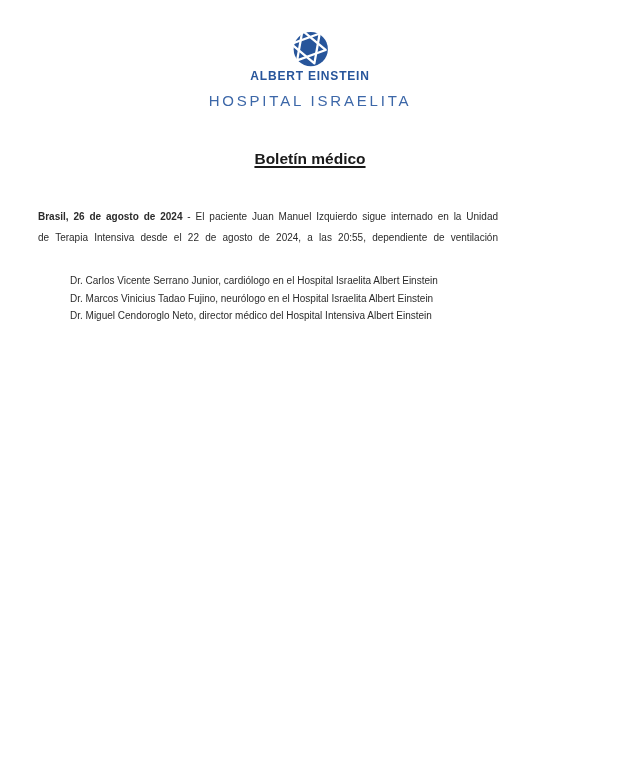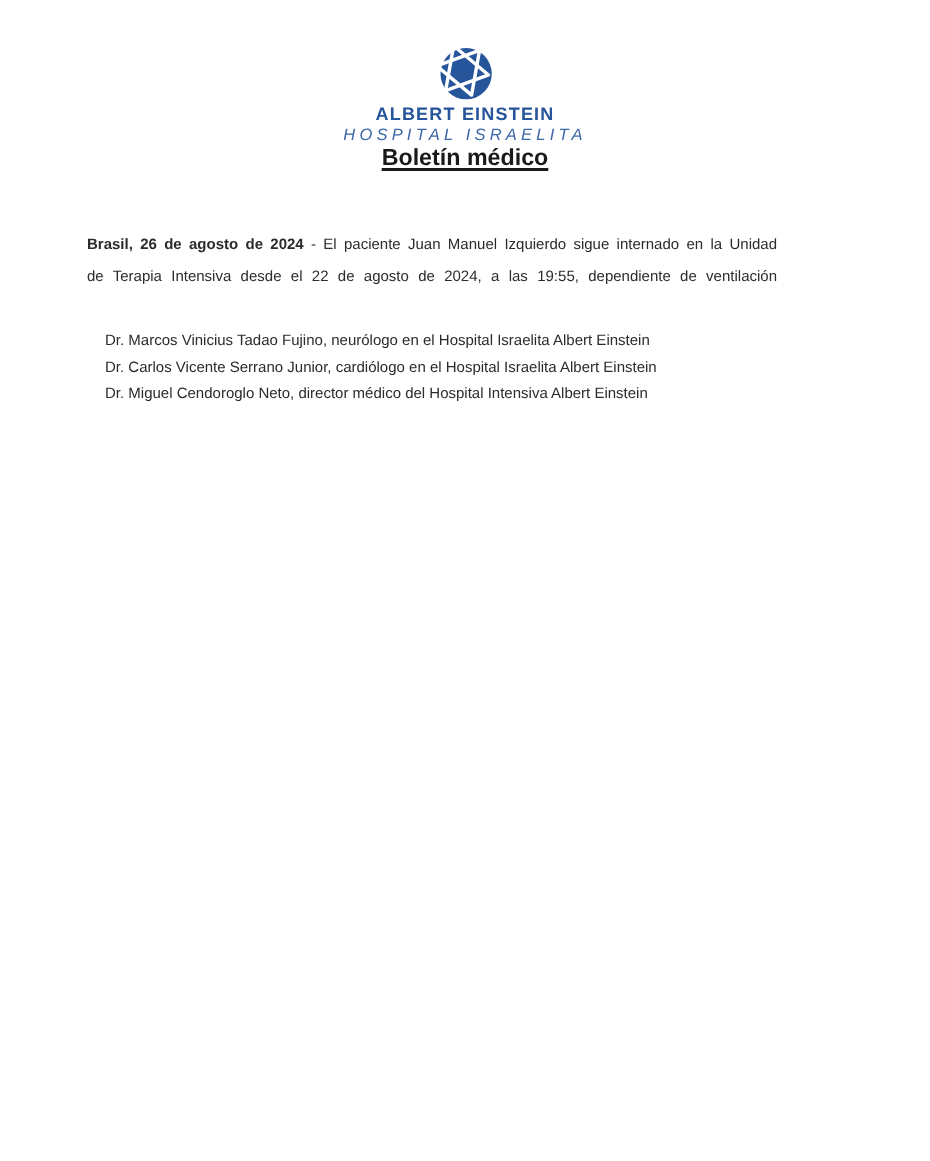--- a/index.html
+++ b/index.html
@@ -41,43 +41,43 @@
   .logo-icon-wrap svg { width: 38px; height: 38px; display: block; }
   .logo-name {
     margin-top: 2px;
     font-size: 12px;
     font-weight: bold;
     letter-spacing: 0.8px;
     color: var(--brand_blue, #27559b);
     line-height: 14px;
   }
   .logo-subtitle {
-    margin-top: 1px;
-    font-size: 11px;
+    margin-top: 12px;
+    font-size: 15px;
     letter-spacing: 2.8px;
     color: var(--brand_blue_light, #3c67a8);
     line-height: 12px;
-    font-style: italic;
   }
 
   
   .bulletin-title {
+    margin-top: 42px;
     text-align: center;
     font-size: 15.5px;
     font-weight: bold;
     color: var(--title_black, #1a1a1a);
     text-decoration: underline;
     text-decoration-thickness: 1.5px;
     text-underline-offset: 2px;
     line-height: 19px;
   }
 
   
   .bulletin-paragraph {
-    margin: 38px 0 0 58px;
+    margin: 38px 0 0 38px;
     width: 460px;
     font-size: 10px;
     color: var(--text_dark, #2b2b2b);
   }
   .para-line {
     line-height: 21px;
     text-align: justify;
   }
   .para-line.justify-full {
     text-align-last: justify;
@@ -112,22 +112,22 @@
       </svg>
     </span>
     <div class="logo-name">ALBERT EINSTEIN</div>
     <div class="logo-subtitle">HOSPITAL ISRAELITA</div>
   </header>
 
   <h1 class="bulletin-title">Boletín médico</h1>
 
   <div class="bulletin-paragraph">
     <div class="para-line justify-full"><span class="lead-bold">Brasil, 26 de agosto de 2024</span><span> - El paciente Juan Manuel Izquierdo sigue internado en la Unidad</span></div>
-    <div class="para-line justify-full">de Terapia Intensiva desde el 22 de agosto de 2024, a las 19:55, dependiente de ventilación</div>
+    <div class="para-line justify-full">de Terapia Intensiva desde el 22 de agosto de 2024, a las 20:55, dependiente de ventilación</div>
   </div>
 
   <ul class="signatories">
+    <li class="signatory-line">Dr. Carlos Vicente Serrano Junior, cardiólogo en el Hospital Israelita Albert Einstein</li>
     <li class="signatory-line">Dr. Marcos Vinicius Tadao Fujino, neurólogo en el Hospital Israelita Albert Einstein</li>
-    <li class="signatory-line">Dr. Carlos Vicente Serrano Junior, cardiólogo en el Hospital Israelita Albert Einstein</li>
     <li class="signatory-line">Dr. Miguel Cendoroglo Neto, director médico del Hospital Intensiva Albert Einstein</li>
   </ul>
 
 </div>
 
 </body></html>

